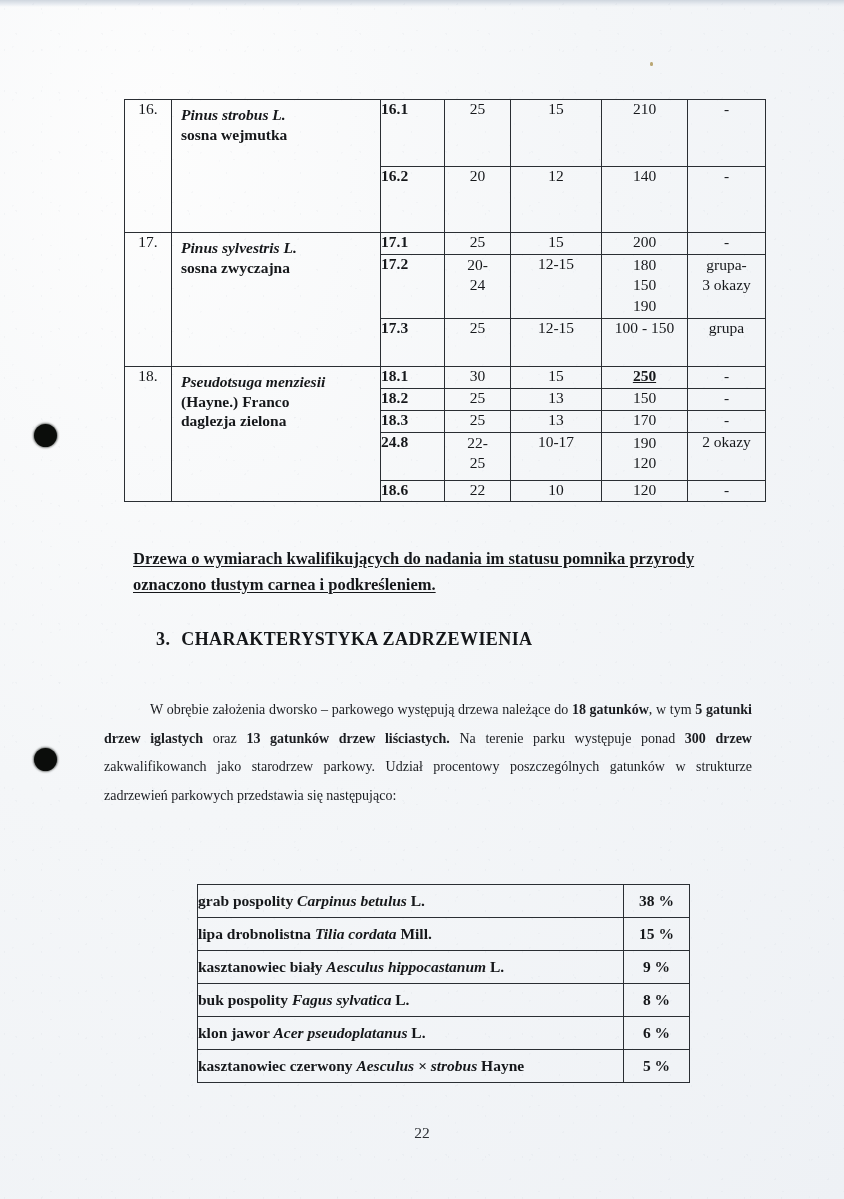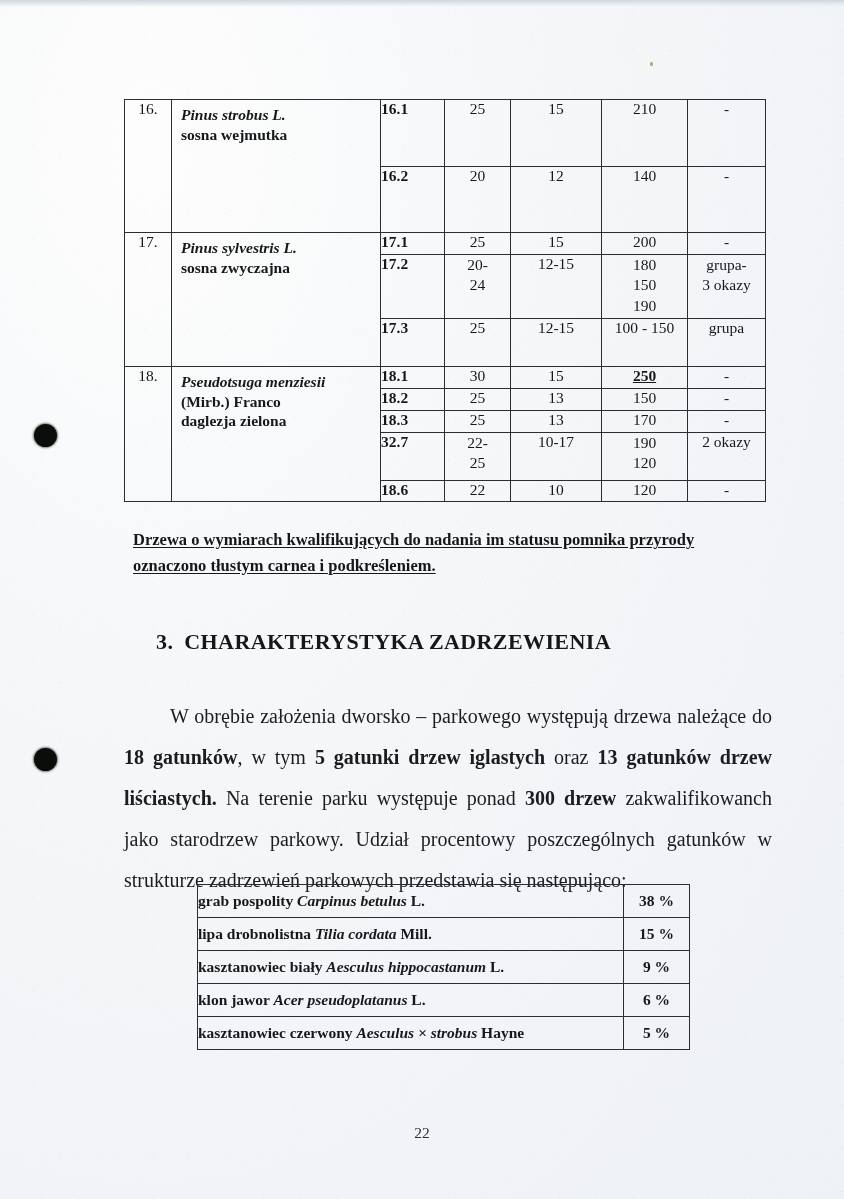--- a/index.html
+++ b/index.html
@@ -87,49 +87,49 @@
   .numcell { padding: 0; text-align: center; vertical-align: middle; line-height: 1.2; }
   .stack   { line-height: 1.32; }
   .under   { text-decoration: underline; font-weight: bold; }
   .vm      { vertical-align: middle; }
   .vb      { vertical-align: bottom; padding-bottom: 5px; }
 
   
   #note {
     position: absolute;
     left: 133px;
-    top: 527px;
+    top: 546px;
     width: 636px;
     font-weight: bold;
     font-size: 16.5px;
     line-height: 1.55;
     text-decoration: underline;
     text-underline-offset: 2px;
     color: #15171a;
   }
 
   
   #section-heading {
     position: absolute;
     left: 156px;
     top: 629px;
     font-weight: bold;
-    font-size: 22px;
+    font-size: 18px;
     letter-spacing: .4px;
     color: #15171a;
   }
   #section-heading .num { margin-right: 11px; }
 
   
   #body-text {
     position: absolute;
-    left: 124px;
+    left: 104px;
     top: 696px;
     width: 648px;
-    font-size: 20px;
+    font-size: 14px;
     line-height: 2.05;
     text-align: justify;
     color: #1a1c20;
   }
   #body-text .ind { display: inline-block; width: 46px; }
   #body-text b { font-weight: bold; }
 
   
   #pct-table {
     position: absolute;
@@ -244,21 +244,21 @@
         <td class="c-d numcell vb">12-15</td>
         <td class="c-g numcell vb">100 - 150</td>
         <td class="c-rem numcell vb">grupa</td>
       </tr>
 
       <tr>
         <td class="c-no pad" rowspan="5">18.</td>
         <td class="c-name" rowspan="5">
           <div class="nm">
             <i>Pseudotsuga menziesii</i><br>
-            <b>(Mirb.) Franco</b><br>
+            <b>(Hayne.) Franco</b><br>
             <b>daglezja zielona</b>
           </div>
         </td>
         <td class="c-id idcell" style="height:21px">18.1</td>
         <td class="c-h numcell vm">30</td>
         <td class="c-d numcell vm">15</td>
         <td class="c-g numcell vm"><span class="under">250</span></td>
         <td class="c-rem numcell vm">-</td>
       </tr>
 
@@ -272,21 +272,21 @@
 
       <tr>
         <td class="c-id idcell" style="height:21px">18.3</td>
         <td class="c-h numcell vm">25</td>
         <td class="c-d numcell vm">13</td>
         <td class="c-g numcell vm">170</td>
         <td class="c-rem numcell vm">-</td>
       </tr>
 
       <tr>
-        <td class="c-id idcell" style="height:47px">32.7</td>
+        <td class="c-id idcell" style="height:47px">24.8</td>
         <td class="c-h numcell vm">
           <div class="stack">
             <span>22-</span><br>
             <span>25</span>
           </div>
         </td>
         <td class="c-d numcell vm">10-17</td>
         <td class="c-g numcell vm">
           <div class="stack">
             <span>190</span><br>
@@ -327,20 +327,24 @@
       </tr>
       <tr>
         <td class="p-name"><span>lipa drobnolistna </span><i>Tilia cordata</i><span> Mill.</span></td>
         <td class="p-val">15 %</td>
       </tr>
       <tr>
         <td class="p-name"><span>kasztanowiec biały </span><i>Aesculus hippocastanum</i><span> L.</span></td>
         <td class="p-val">9 %</td>
       </tr>
       <tr>
+        <td class="p-name"><span>buk pospolity </span><i>Fagus sylvatica</i><span> L.</span></td>
+        <td class="p-val">8 %</td>
+      </tr>
+      <tr>
         <td class="p-name"><span>klon jawor </span><i>Acer pseudoplatanus</i><span> L.</span></td>
         <td class="p-val">6 %</td>
       </tr>
       <tr>
         <td class="p-name"><span>kasztanowiec czerwony </span><i>Aesculus × strobus</i><span> Hayne</span></td>
         <td class="p-val">5 %</td>
       </tr>
     </tbody>
   </table>
 

